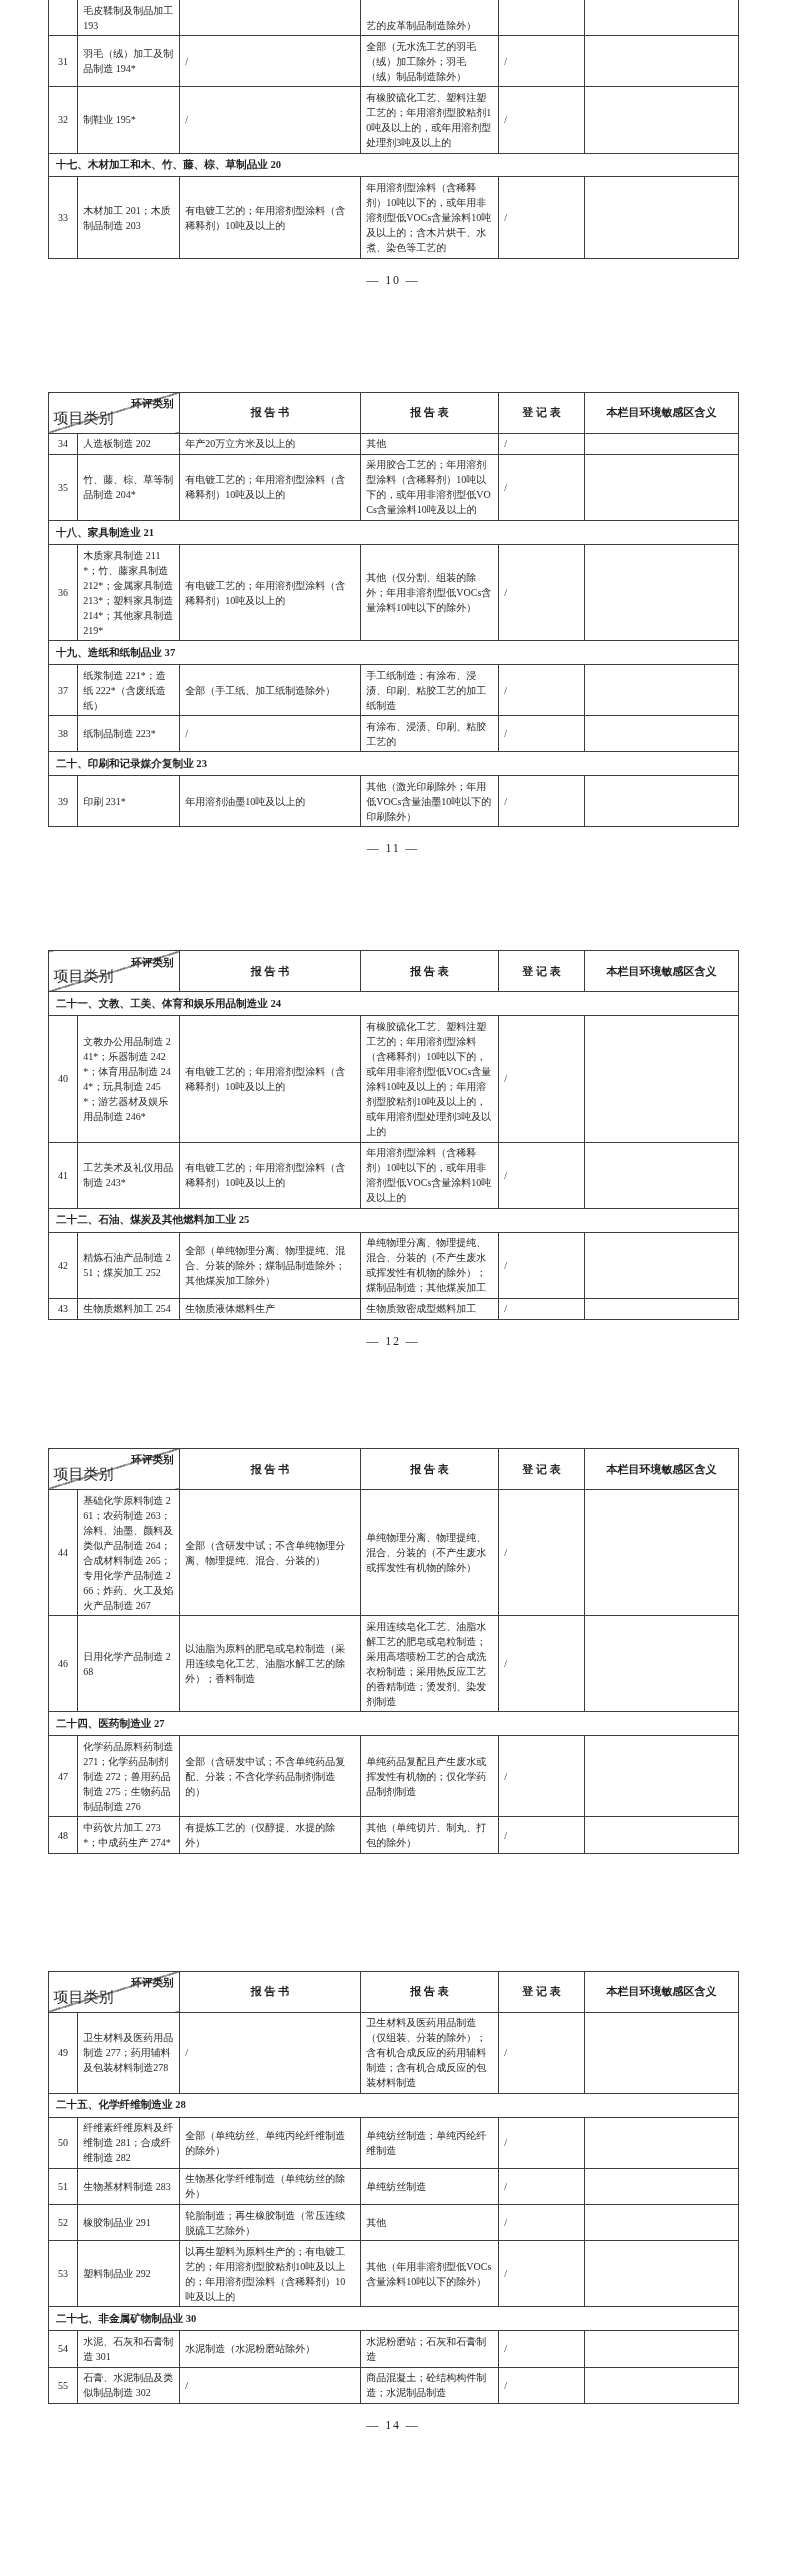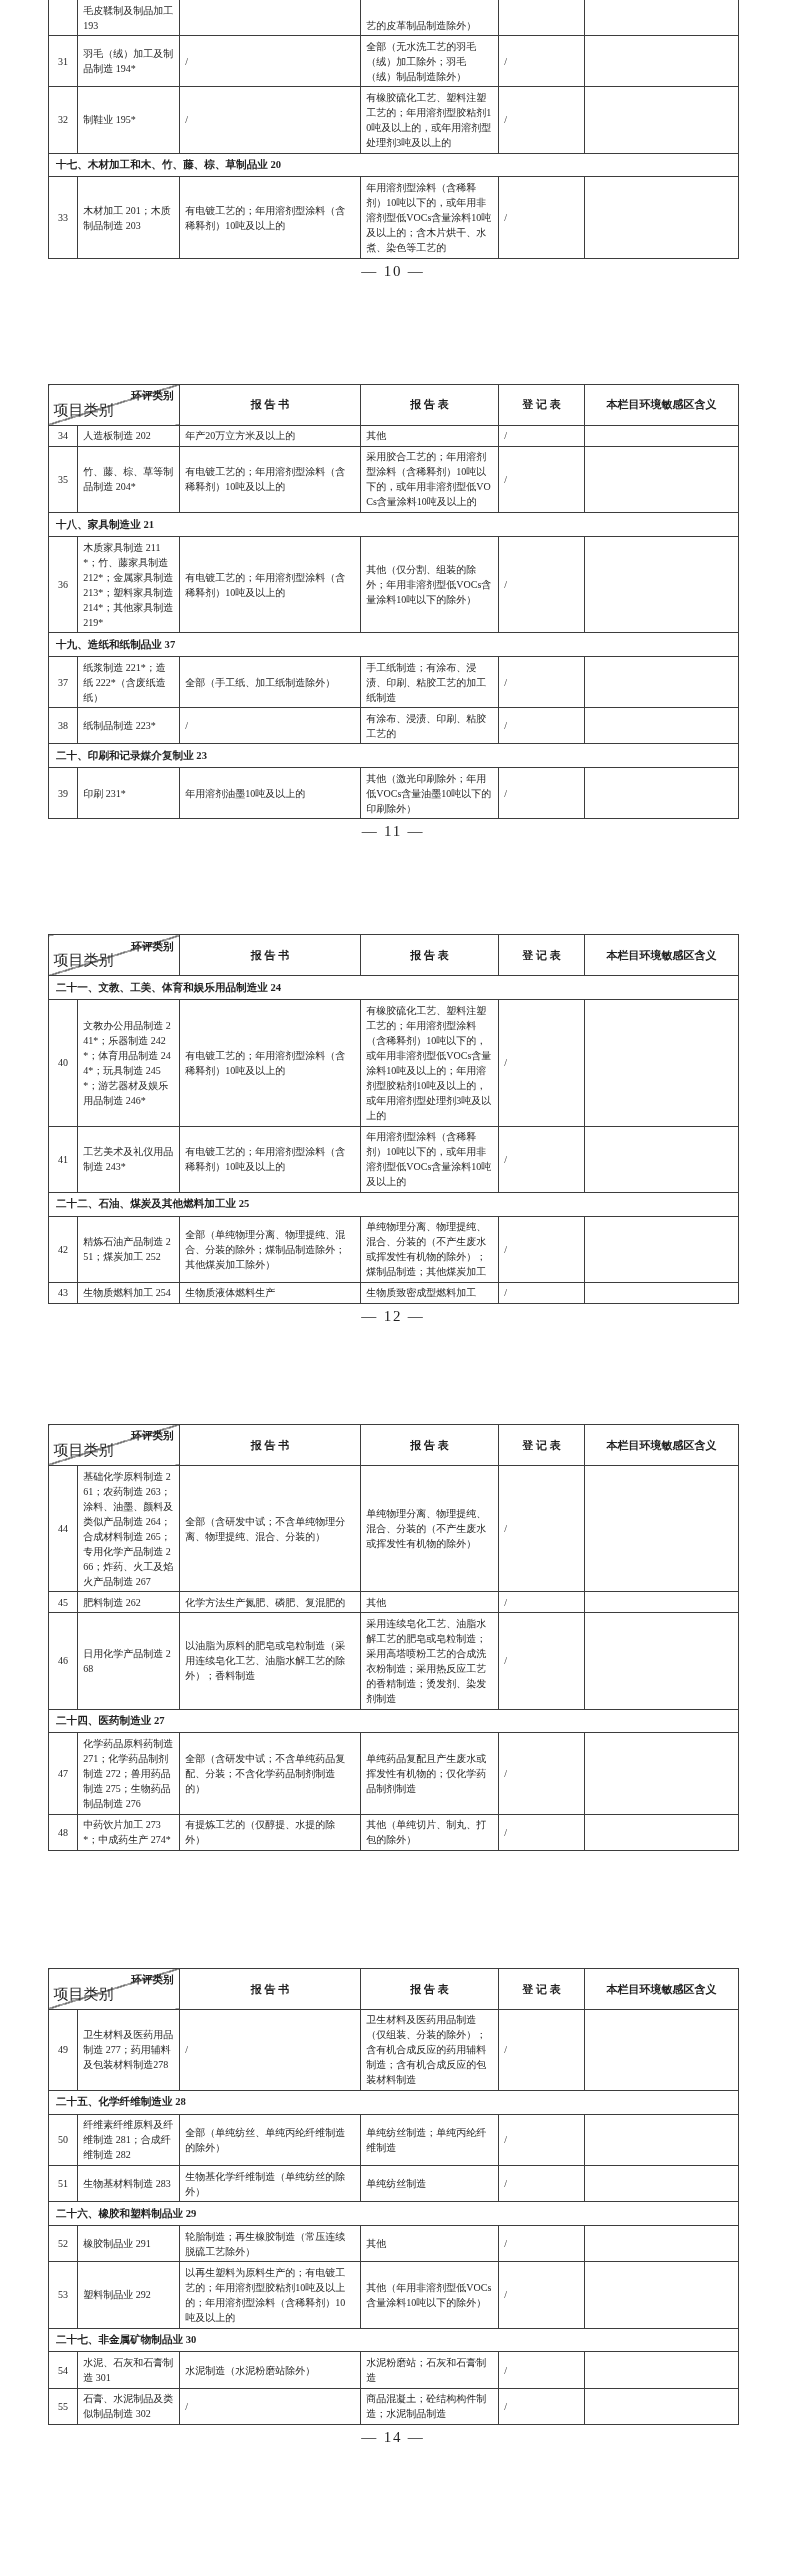--- a/index.html
+++ b/index.html
@@ -53,22 +53,22 @@
   .diag-bottom { position: absolute; bottom: 3.5px; left: 4.4px; font-size: 15px; font-weight: normal; text-align: right; }
   .section-row td {
     font-weight: bold;
     font-size: 10.6px;
     padding: 3.5px 7px;
   }
   .partial-row td { vertical-align: bottom; border-top: none; }
   table.no-top { border-top: none; }
   .page-number {
     text-align: center;
-    font-size: 15px;
-    margin-top: 4px;
+    font-size: 12px;
+    margin-top: 14px;
     letter-spacing: 1.8px;
   }
 </style>
 </head>
 <body>
 
 <div id="doc">
   <section class="page page-1">
     <table class="cat-table no-top">
       <colgroup>
@@ -297,28 +297,20 @@
       <tbody>
           <tr>
             <td class="num">44</td>
             <td class="cat">基础化学原料制造 261；农药制造 263；涂料、油墨、颜料及类似产品制造 264；合成材料制造 265；专用化学产品制造 266；炸药、火工及焰火产品制造 267</td>
             <td>全部（含研发中试；不含单纯物理分离、物理提纯、混合、分装的）</td>
             <td>单纯物理分离、物理提纯、混合、分装的（不产生废水或挥发性有机物的除外）</td>
             <td class="reg">/</td>
             <td class="meaning"></td>
           </tr>
           <tr>
-            <td class="num">45</td>
-            <td class="cat">肥料制造 262</td>
-            <td>化学方法生产氮肥、磷肥、复混肥的</td>
-            <td>其他</td>
-            <td class="reg">/</td>
-            <td class="meaning"></td>
-          </tr>
-          <tr>
             <td class="num">46</td>
             <td class="cat">日用化学产品制造 268</td>
             <td>以油脂为原料的肥皂或皂粒制造（采用连续皂化工艺、油脂水解工艺的除外）；香料制造</td>
             <td>采用连续皂化工艺、油脂水解工艺的肥皂或皂粒制造；采用高塔喷粉工艺的合成洗衣粉制造；采用热反应工艺的香精制造；烫发剂、染发剂制造</td>
             <td class="reg">/</td>
             <td class="meaning"></td>
           </tr>
           <tr class="section-row">
             <td colspan="6">二十四、医药制造业 27</td>
           </tr>
@@ -385,23 +377,20 @@
             <td class="meaning"></td>
           </tr>
           <tr>
             <td class="num">51</td>
             <td class="cat">生物基材料制造 283</td>
             <td>生物基化学纤维制造（单纯纺丝的除外）</td>
             <td>单纯纺丝制造</td>
             <td class="reg">/</td>
             <td class="meaning"></td>
           </tr>
-          <tr class="section-row">
-            <td colspan="6">二十六、橡胶和塑料制品业 29</td>
-          </tr>
           <tr>
             <td class="num">52</td>
             <td class="cat">橡胶制品业 291</td>
             <td>轮胎制造；再生橡胶制造（常压连续脱硫工艺除外）</td>
             <td>其他</td>
             <td class="reg">/</td>
             <td class="meaning"></td>
           </tr>
           <tr>
             <td class="num">53</td>

